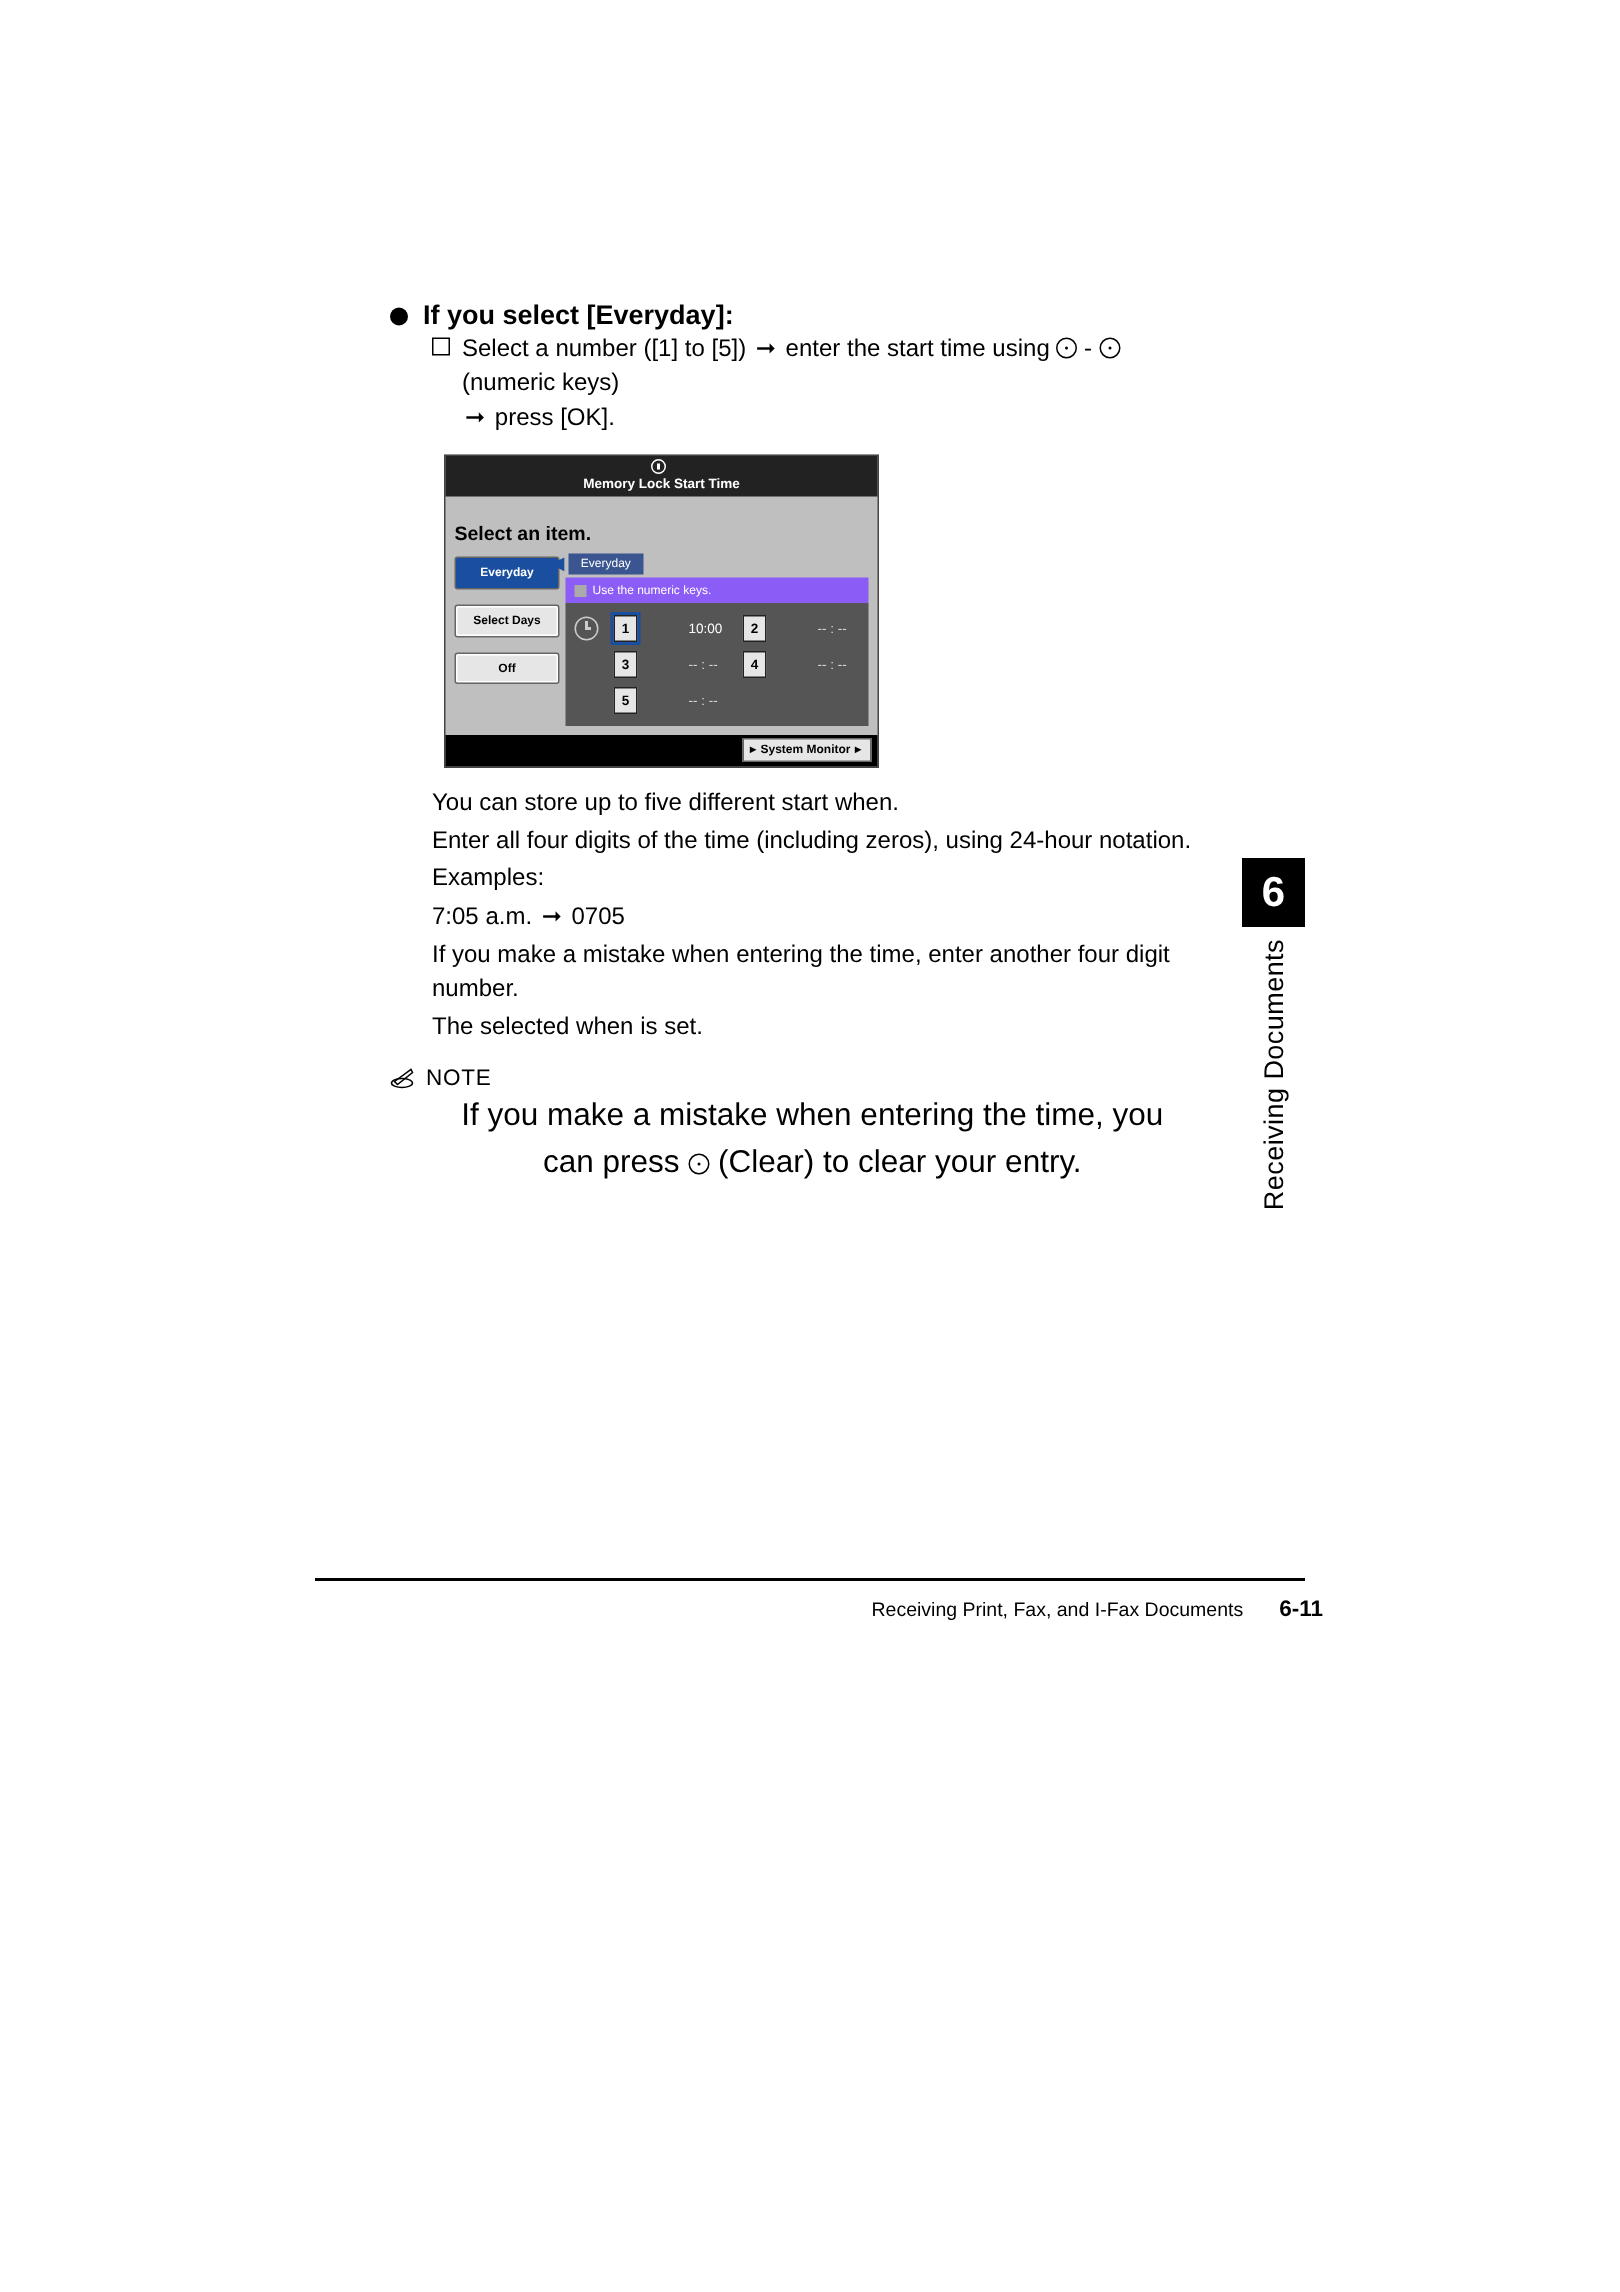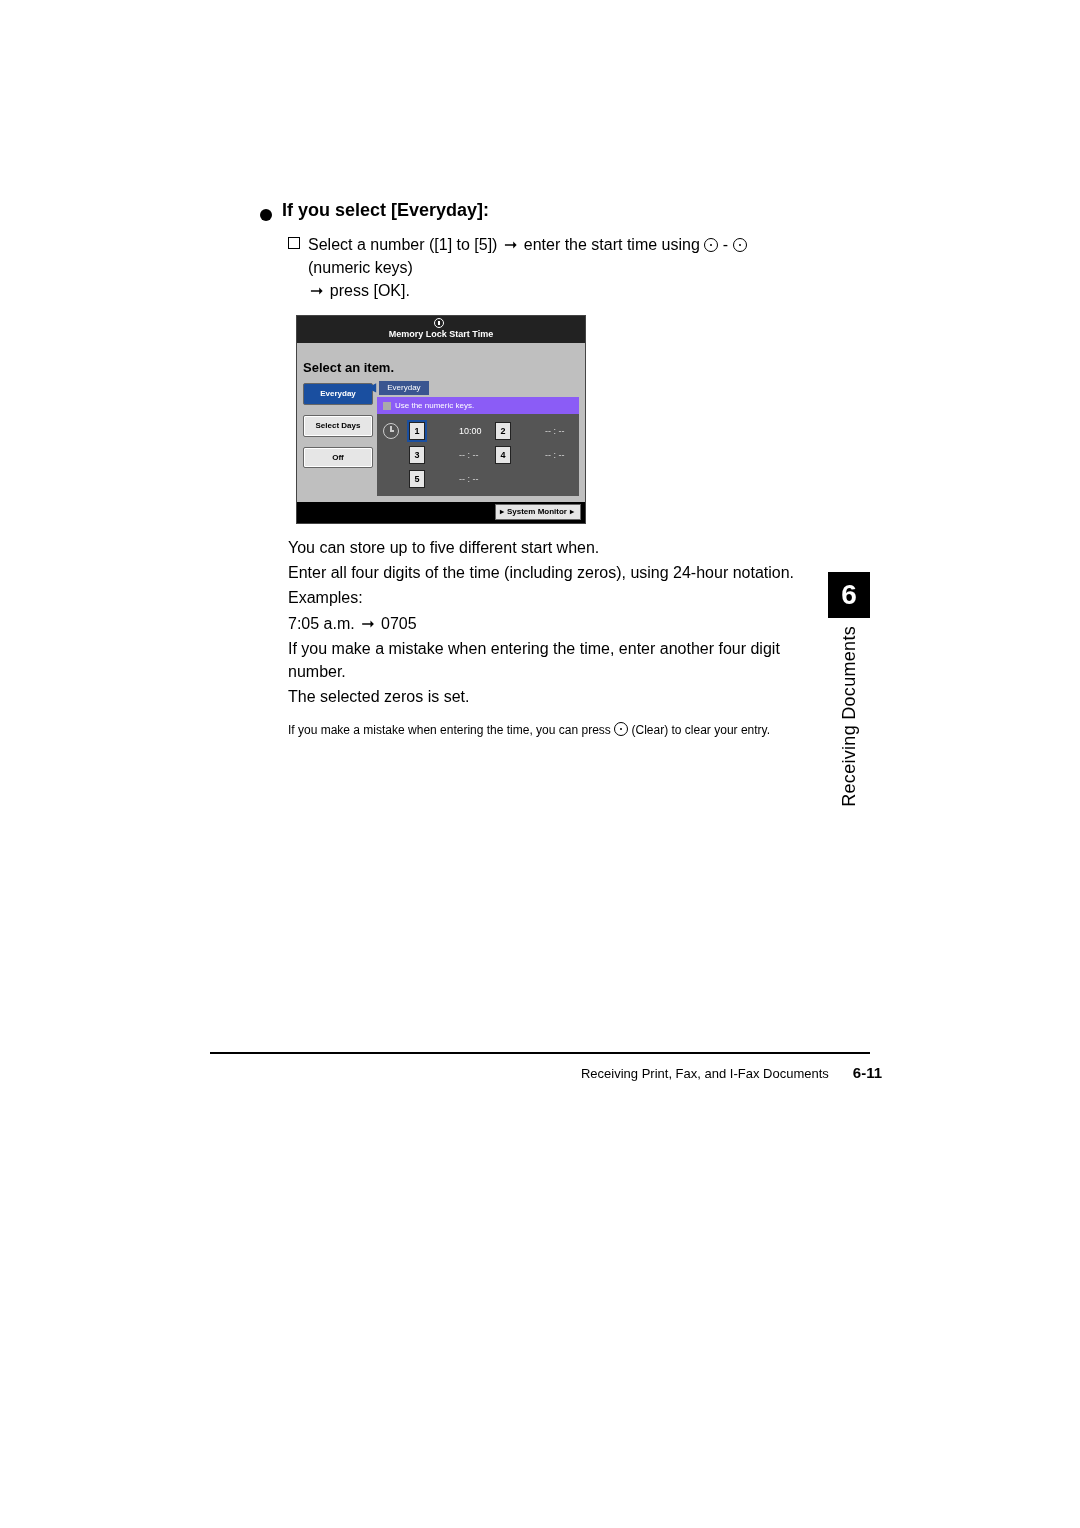--- a/index.html
+++ b/index.html
@@ -17,24 +17,23 @@
     box-sizing: border-box;
   }
   .content {
     position: absolute;
     left: 260px;
     top: 200px;
     width: 535px;
   }
   .heading-row {
     display: flex;
-    align-items: flex-end;
+    align-items: center;
     font-weight: bold;
     font-size: 18px;
-    margin-bottom: 12px;
   }
   .heading-bullet {
     width: 12px;
     height: 12px;
     border-radius: 50%;
     background: #000;
     margin-right: 10px;
     flex: 0 0 auto;
   }
   .sub-block {
@@ -287,23 +286,24 @@
     font-size: 15px;
     letter-spacing: 0.5px;
   }
   .note-icon {
     width: 18px; height: 14px;
     position: relative;
   }
   .note-icon svg { display: block; }
   .note-content {
     margin-left: 28px;
-    font-size: 12px;
+    font-size: 21px;
     line-height: 1.45;
     margin-top: 2px;
+    text-align: center;
   }
   .side-tab {
     position: absolute;
     right: 210px;
     top: 572px;
     width: 42px;
     display: flex;
     flex-direction: column;
     align-items: center;
   }
@@ -436,25 +436,34 @@
       <div class="body-text">
         <p>You can store up to five different start when.</p>
         <p>Enter all four digits of the time (including zeros), using 24-hour notation.</p>
         <p>Examples:</p>
         <p>
           <span>7:05 a.m. </span>
           <span class="arrow">➞</span>
           <span> 0705</span>
         </p>
         <p>If you make a mistake when entering the time, enter another four digit number.</p>
-        <p>The selected zeros is set.</p>
+        <p>The selected when is set.</p>
       </div>
     </div>
 
     <div class="note-block">
+      <div class="note-head">
+        <span class="note-icon">
+          <svg width="18" height="14" viewBox="0 0 18 14">
+            <ellipse cx="8" cy="10" rx="7" ry="3" fill="none" stroke="#000" stroke-width="1"></ellipse>
+            <path d="M3 9 L14 1 L15 3 L5 11 Z" fill="none" stroke="#000" stroke-width="1"></path>
+          </svg>
+        </span>
+        <span>NOTE</span>
+      </div>
       <div class="note-content">
         <span>If you make a mistake when entering the time, you can press </span>
         <span class="circ-key"></span>
         <span> (Clear) to clear your entry.</span>
       </div>
     </div>
 
   </div>
 
   <div class="side-tab">

